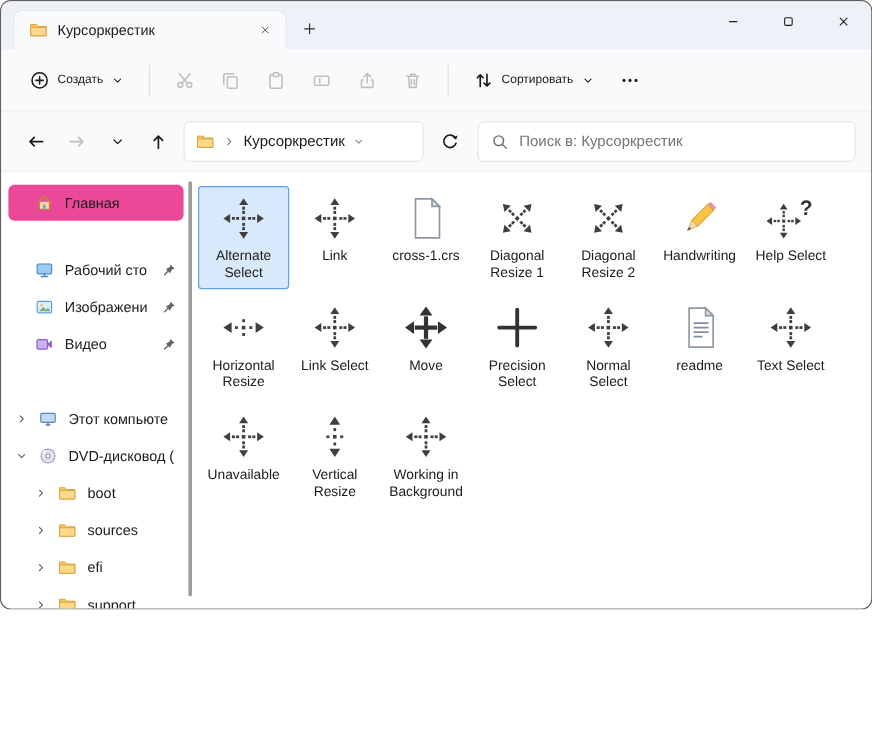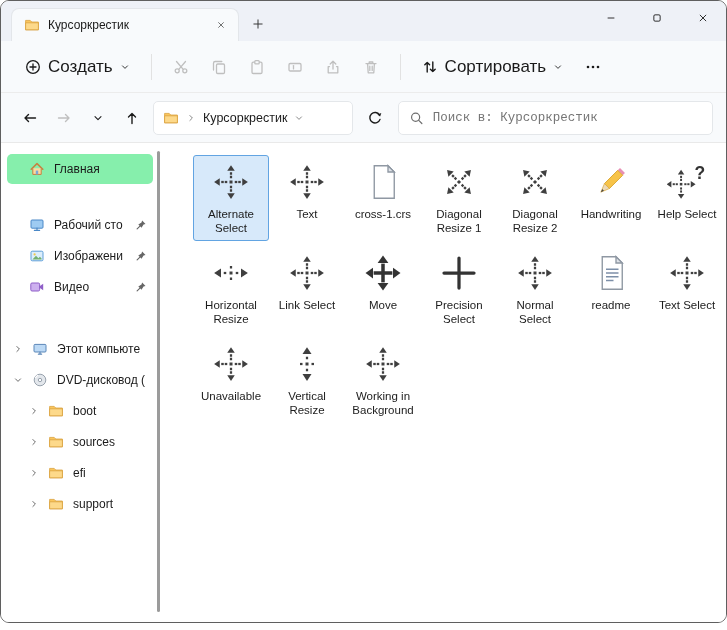--- a/index.html
+++ b/index.html
@@ -1,67 +1,67 @@
 <!DOCTYPE html>
 <html><head>
 <meta charset="utf-8">
 <style>
   * { margin:0; padding:0; box-sizing:border-box; }
   html,body { background:#ffffff; font-family:"Liberation Sans",sans-serif; -webkit-font-smoothing:antialiased; user-select:none; }
-  .window { width:727px; height:623px; border:1px solid #5f5f5f; border-radius:9px; overflow:hidden;
+  .window { width:727px; height:508px; border:1px solid #5f5f5f; border-radius:9px; overflow:hidden;
             display:flex; flex-direction:column; background:#fff; position:relative; }
 
   
   .tabbar { height:40px; flex:none; background:#eef1f7; display:flex; align-items:flex-end; padding-left:10px; position:relative; }
   .tab { height:33px; width:228px; background:#f8fafc; border:1px solid #e3e6ea; border-bottom:none;
          border-radius:8px 8px 0 0; display:flex; align-items:center; gap:8px; padding:0 6px 0 12px; font-size:12px; color:#1b1b1b; }
   .tab-title { flex:1; overflow:hidden; white-space:nowrap; }
   .xbtn { width:22px; height:22px; border-radius:4px; display:flex; align-items:center; justify-content:center; color:#444; }
   .tab-add { width:30px; height:28px; margin:0 0 3px 4px; display:flex; align-items:center; justify-content:center; color:#333; border-radius:5px; }
   .caption { position:absolute; top:0; right:0; display:flex; height:34px; }
   .cap-btn { width:46px; height:34px; display:flex; align-items:center; justify-content:center; color:#1b1b1b; }
 
   
   .toolbar { height:52px; flex:none; background:#f8fafc; border-bottom:1px solid #ececec;
              display:flex; align-items:center; padding:0 14px; gap:2px; }
-  .tbtn { display:flex; align-items:center; gap:7px; padding:8px 10px; border-radius:5px; font-size:17px; color:#191919; cursor:default; }
+  .tbtn { display:flex; align-items:center; gap:7px; padding:8px 10px; border-radius:5px; font-size:10px; color:#191919; cursor:default; }
   .iconbtn { width:36px; height:34px; display:flex; align-items:center; justify-content:center; border-radius:5px; color:#1b1b1b; }
   .dis { color:#bfbfbf !important; }
   .sep { width:1px; height:26px; background:#e2e2e2; margin:0 9px; flex:none; }
   .ic16 { width:16px; height:16px; display:block; }
   .ic12 { width:12px; height:12px; display:block; }
   .ic10 { width:10px; height:10px; display:block; }
 
   
   .navbar { height:50px; flex:none; background:#f8fafc; border-bottom:1px solid #e9e9e9;
             display:flex; align-items:center; padding:0 13px; gap:3px; }
   .nav-ic { width:31px; height:31px; flex:none; display:flex; align-items:center; justify-content:center; border-radius:5px; color:#1b1b1b; }
   .addr { flex:1; min-width:0; height:34px; background:#fff; border:1px solid #e4e7ea; border-radius:5px;
           display:flex; align-items:center; padding:0 9px; gap:7px; font-size:12.5px; color:#1b1b1b; margin:0 3px; }
   .addr .spring { flex:1; }
   .searchbox { width:315px; flex:none; height:34px; background:#fff; border:1px solid #e4e7ea; border-radius:5px;
                display:flex; align-items:center; gap:9px; padding:0 10px; margin-left:5px; color:#6e6e6e; }
   .searchbox input { border:none; outline:none; background:transparent; font-size:12.5px; width:100%;
-                     font-family:Liberation Mono, monospace; color:#1b1b1b; }
+                     font-family:Liberation Sans, sans-serif; color:#1b1b1b; }
   .searchbox input::placeholder { color:#757575; opacity:1; }
 
   
   .bodyrow { flex:1; min-height:0; display:flex; background:#fff; }
   .sidebar { width:160px; flex:none; position:relative; padding-top:10px; font-size:12px; color:#1b1b1b; overflow:hidden; }
   .side-item { height:30px; display:flex; align-items:center; gap:9px; margin:1px 8px 1px 6px; padding:0 6px 0 22px; border-radius:5px; }
-  .side-item.sel { background:#86efac;align-items:center; }
+  .side-item.sel { background:#ec4899;align-items:center; }
   .side-item.tree { padding-left:6px; }
   .side-item.sub { padding-left:22px; }
   .silabel { flex:1; overflow:hidden; white-space:nowrap; }
   .pin { margin-left:auto; color:#666; flex:none; }
   .chev { color:#555; flex:none; }
   .spacer24 { height:24px; } .spacer30 { height:30px; }
   .sthumb { position:absolute; right:1px; top:8px; bottom:10px; width:3px; background:#9b9b9b; border-radius:2px; }
 
-  .main { flex:1; min-width:0; padding:12px 0 0 32px; overflow:hidden; }
+  .main { flex:1; min-width:0; padding:12px 0 0 4px; overflow:hidden; }
   .grid { display:grid; grid-template-columns:repeat(7,76px); row-gap:5px; }
   .cell { display:flex; flex-direction:column; align-items:center; padding:6px 2px 5px; border-radius:3px; border:1px solid transparent; }
   .cell.sel { background:#d7e9fa; border-color:#62a4e2; }
   .fic { width:40px; height:40px; flex:none; }
   .flabel { margin-top:5px; font-size:11.5px; line-height:1.22; text-align:center; color:#1c1c1c;
             word-break:break-word; max-width:72px; }
 
   
   .status { height:26px; flex:none; display:flex; align-items:center; padding:0 12px 0 14px;
             font-size:11.5px; color:#222; border-top:1px solid #f0f0f0; background:#fff; }
@@ -509,21 +509,21 @@
         <div class="cell sel">
           <svg class="fic" viewBox="0 0 32 32">
               <use href="#i-cross"></use>
             </svg>
           <div class="flabel">Alternate Select</div>
         </div>
         <div class="cell">
           <svg class="fic" viewBox="0 0 32 32">
               <use href="#i-cross"></use>
             </svg>
-          <div class="flabel">Text</div>
+          <div class="flabel">Link</div>
         </div>
         <div class="cell">
           <svg class="fic" viewBox="0 0 32 32">
               <use href="#i-page"></use>
             </svg>
           <div class="flabel">cross-1.crs</div>
         </div>
         <div class="cell">
           <svg class="fic" viewBox="0 0 32 32">
               <use href="#i-diag"></use>

